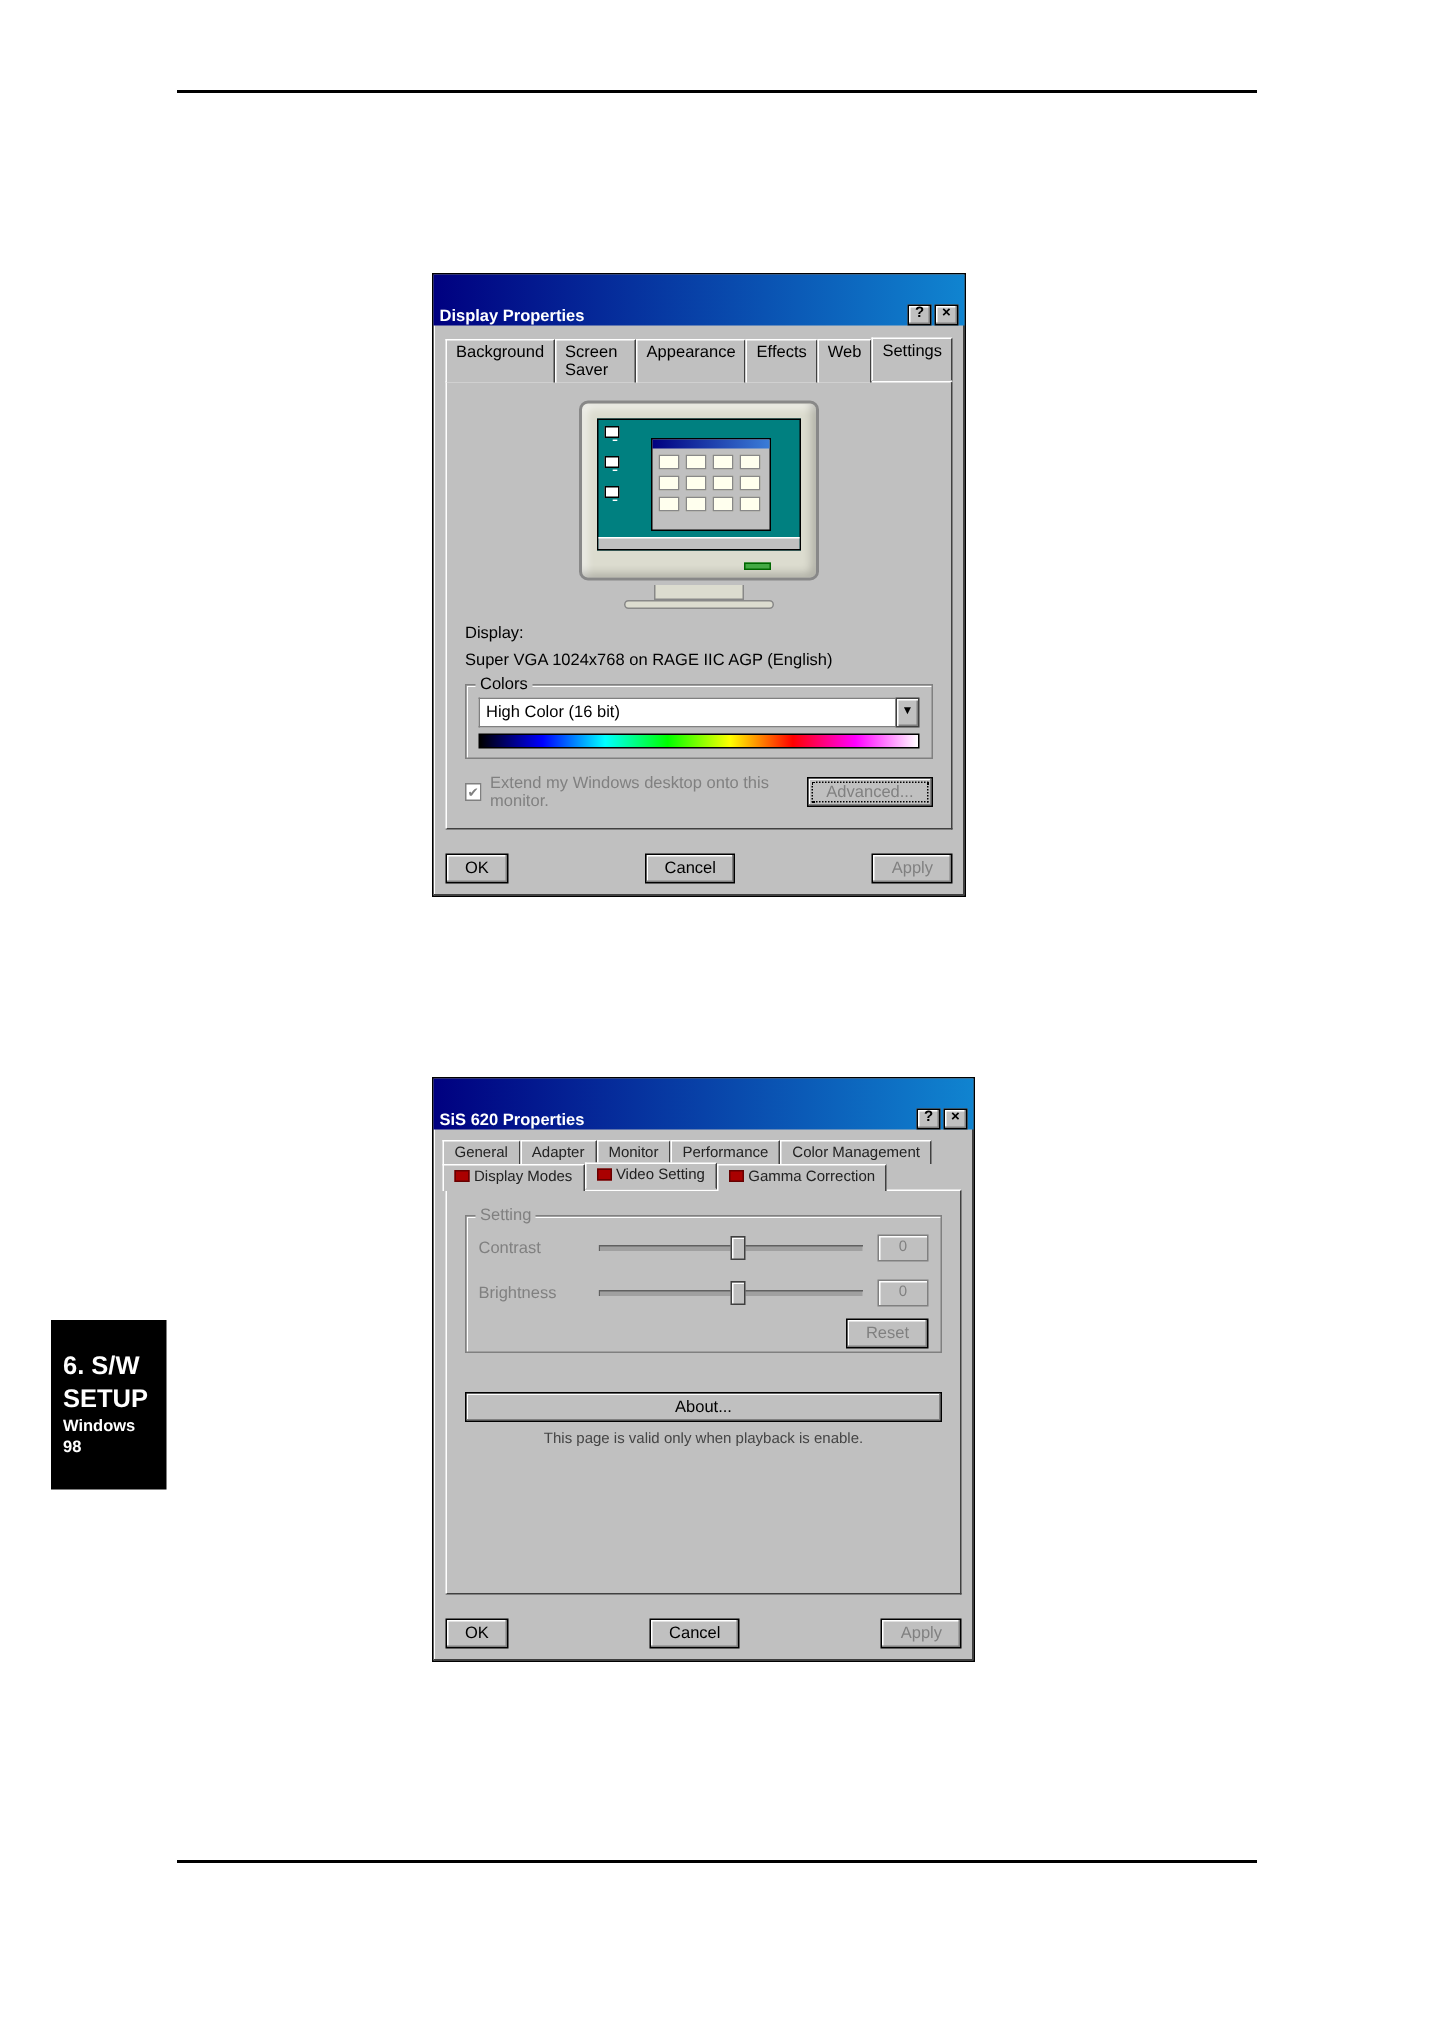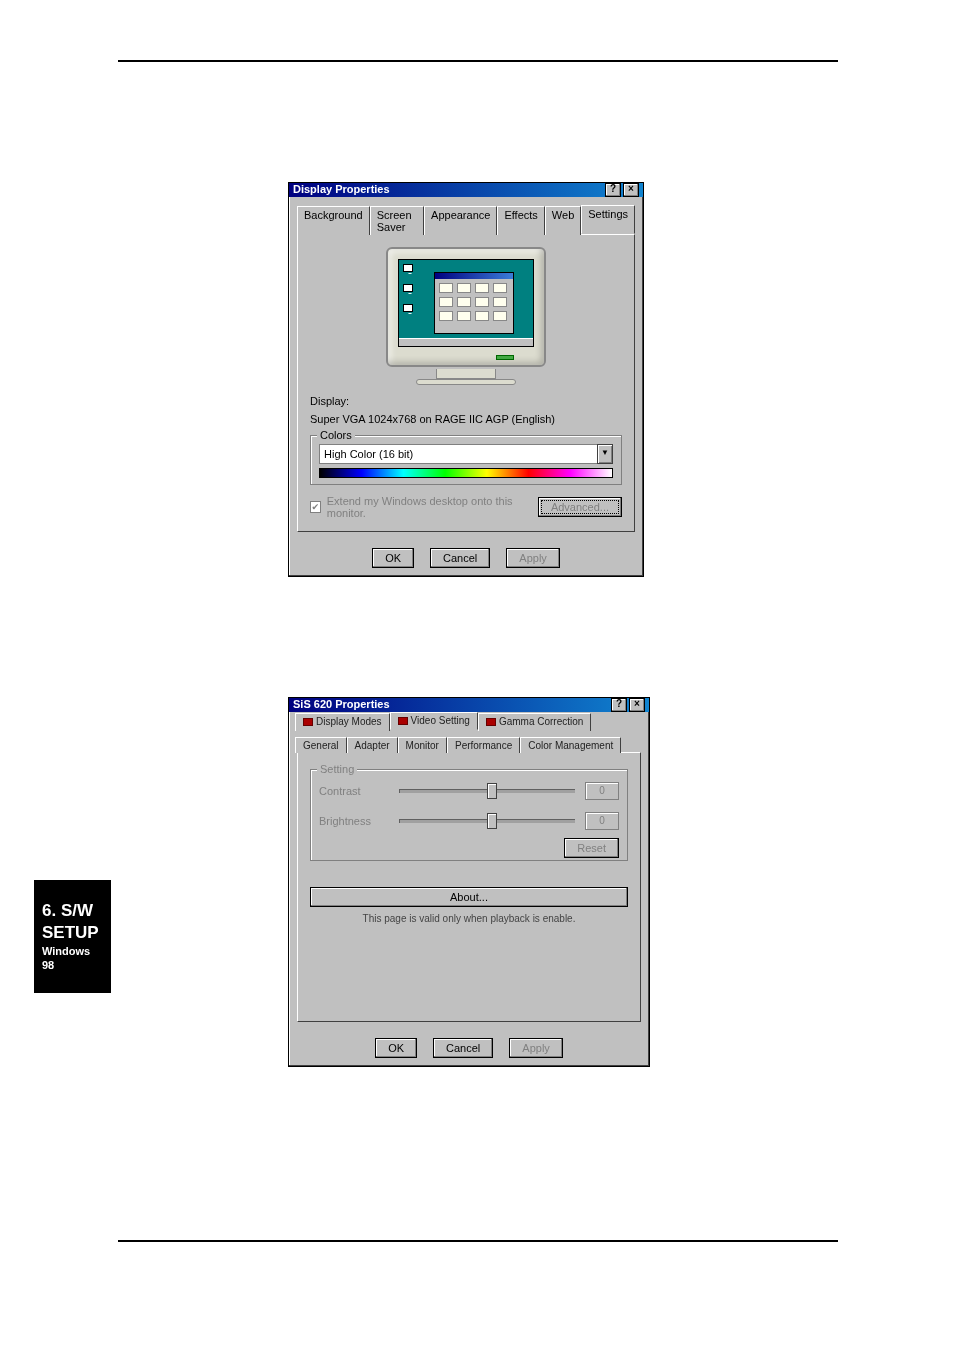--- a/index.html
+++ b/index.html
@@ -44,25 +44,25 @@
     position: relative;
     background: #c0c0c0;
     border: 1px solid #000;
     box-shadow: inset -1px -1px #404040, inset 1px 1px #fff;
     font-family: "MS Sans Serif", Tahoma, Arial, sans-serif;
     font-size: 11px;
     color: #000;
     margin: 0 auto;
   }
   .titlebar {
-    height: 14px;
+    height: 34px;
     background: linear-gradient(to right, #000080, #1084d0);
     color: #fff;
     display: flex;
-    align-items: flex-start;
+    align-items: flex-end;
     padding: 0 4px;
     font-weight: bold;
     font-size: 11px;
   }
   .titlebar .spacer { flex: 1; }
   .titlebar .btn {
     width: 16px; height: 14px;
     background: #c0c0c0;
     border: 1px solid #000;
     box-shadow: inset -1px -1px #808080, inset 1px 1px #fff;
@@ -149,21 +149,21 @@
   .combo input{flex:1;border:1px solid #808080;background:#fff;font-size:11px;padding:2px 4px;border-right:none;}
   .combo .dd{width:16px;background:#c0c0c0;border:1px solid #404040;box-shadow:inset 1px 1px #fff, inset -1px -1px #808080;text-align:center;font-size:8px;line-height:16px;}
   .colorbar{height:10px;background:linear-gradient(to right,#000,#00f,#0ff,#0f0,#ff0,#f00,#f0f,#fff);border:1px solid #000;margin-top:4px;}
   .slider-row{display:flex;align-items:center;gap:6px;font-size:11px;}
   .slider-track{flex:1;height:4px;background:#808080;box-shadow:inset 1px 1px #404040;position:relative;}
   .slider-thumb{position:absolute;top:-6px;width:10px;height:16px;background:#c0c0c0;border:1px solid #404040;box-shadow:inset 1px 1px #fff;left:20%;}
   .check-row{display:flex;align-items:center;gap:6px;margin-top:10px;font-size:11px;color:#808080;}
   .check-row .cb{width:12px;height:12px;background:#fff;border:1px solid #808080;display:flex;align-items:center;justify-content:center;font-size:9px;color:#808080;}
   .btn98{background:#c0c0c0;border:1px solid #000;box-shadow:inset -1px -1px #808080, inset 1px 1px #fff;padding:3px 12px;font-size:11px;cursor:default;}
   .btn98.dotted{outline:1px dotted #000;outline-offset:-4px;}
-  .btnrow{display:flex;gap:16px;justify-content:center;padding:8px;}
+  .btnrow{display:flex;gap:16px;justify-content:space-between;padding:8px;}
 
   
   .tabbar2{display:flex;flex-wrap:wrap;padding:6px 6px 0 6px;}
   .tab2{background:#c0c0c0;border:1px solid #fff;border-right-color:#404040;border-bottom:none;padding:2px 7px;font-size:10px;position:relative;top:1px;color:#222;}
   .tab2.active{top:0;padding-bottom:3px;z-index:2;border-bottom:1px solid #c0c0c0;}
   .tab2 .sis{display:inline-block;width:10px;height:8px;background:#a00;margin-right:3px;vertical-align:middle;border:1px solid #600;}
   .setting-row{display:flex;align-items:center;gap:10px;margin:12px 0;}
   .setting-row .lbl{width:70px;color:#808080;font-size:11px;}
   .setting-row .trk{flex:1;height:4px;background:#a0a0a0;box-shadow:inset 1px 1px #606060;position:relative;}
   .setting-row .th{position:absolute;top:-6px;left:50%;width:10px;height:16px;background:#c0c0c0;border:1px solid #404040;box-shadow:inset 1px 1px #fff;}
@@ -265,31 +265,31 @@
     </div>
   </div>
 
   <div class="dlg" style="width:362px;margin-left:170px;margin-top:120px;">
     <div class="titlebar">
       <span>SiS 620 Properties</span>
       <span class="spacer"></span>
       <span class="btn">?</span>
       <span class="btn">×</span>
     </div>
-    <div class="tabbar2" style="padding-top:0;">
-      <div class="tab2"><span class="sis"></span><span>Display Modes</span></div>
-      <div class="tab2 active"><span class="sis"></span><span>Video Setting</span></div>
-      <div class="tab2"><span class="sis"></span><span>Gamma Correction</span></div>
-    </div>
     <div class="tabbar2">
       <div class="tab2">General</div>
       <div class="tab2">Adapter</div>
       <div class="tab2">Monitor</div>
       <div class="tab2">Performance</div>
       <div class="tab2">Color Management</div>
+    </div>
+    <div class="tabbar2" style="padding-top:0;">
+      <div class="tab2"><span class="sis"></span><span>Display Modes</span></div>
+      <div class="tab2 active"><span class="sis"></span><span>Video Setting</span></div>
+      <div class="tab2"><span class="sis"></span><span>Gamma Correction</span></div>
     </div>
     <div class="tabbody" style="min-height:270px;">
       <div class="group" style="margin-top:4px;padding-top:0;">
         <div class="group-title gray">Setting</div>
         <div class="setting-row">
           <div class="lbl">Contrast</div>
           <div class="trk">
               <div class="th"></div>
             </div>
           <div class="val">0</div>

